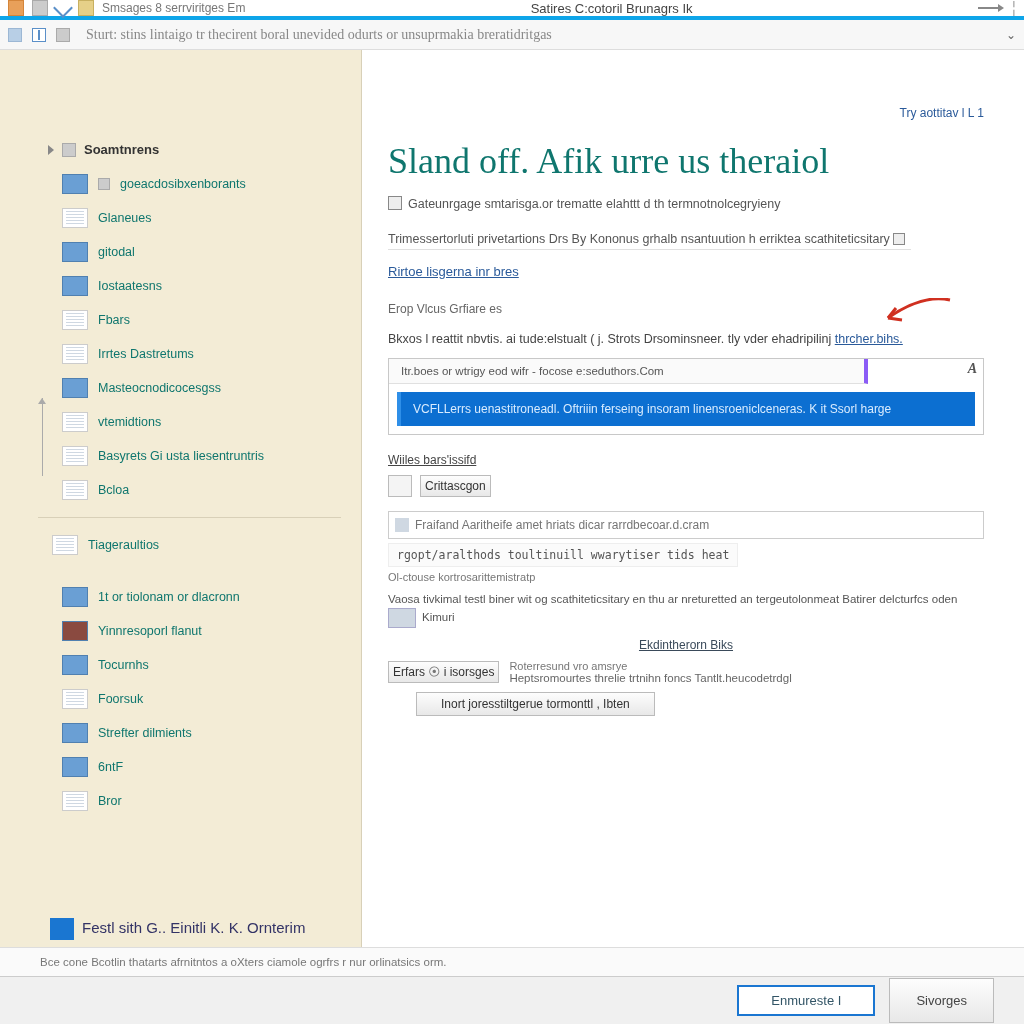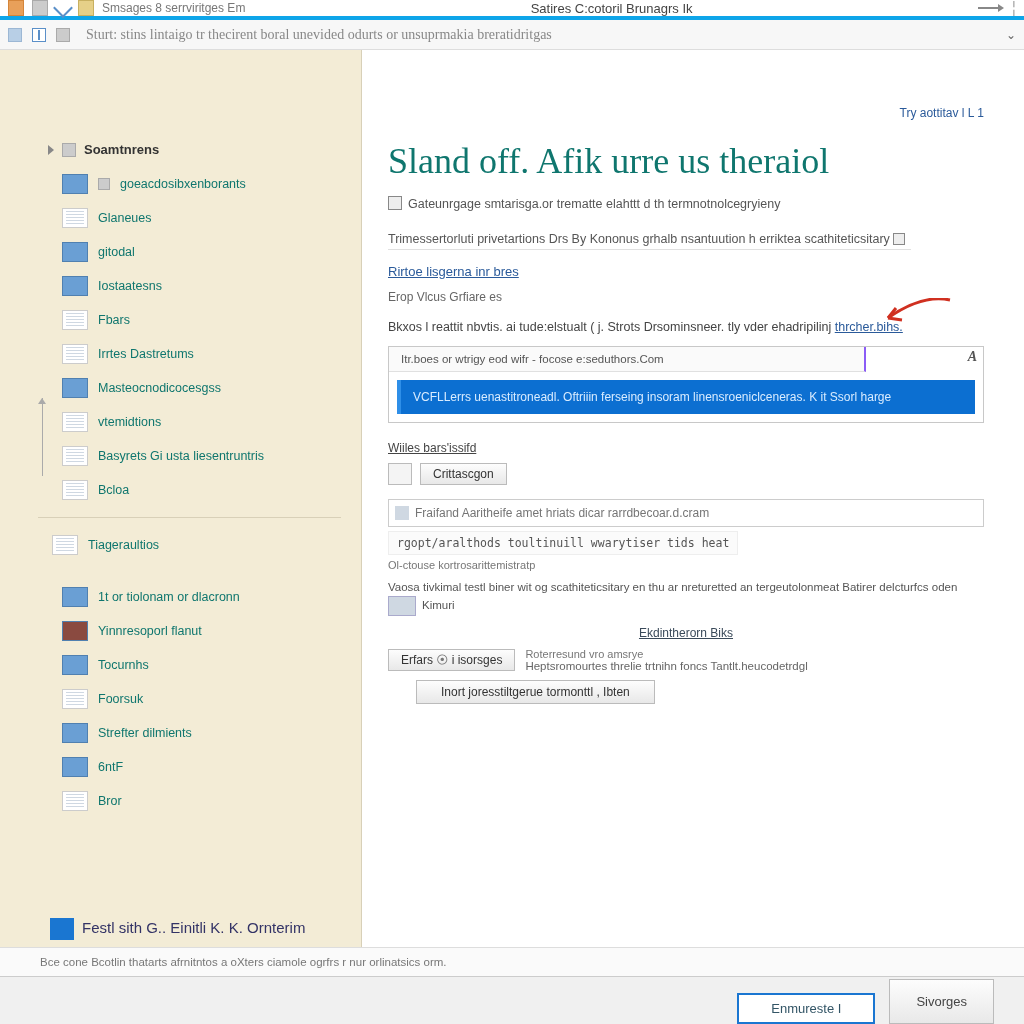--- a/index.html
+++ b/index.html
@@ -57,49 +57,49 @@
   .sb-footer .thumb { display: inline-block; width: 24px; height: 22px; background: #1a76d1; vertical-align: middle; margin-right: 8px; }
 
   
   .content { flex: 1; background: #fff; padding: 86px 40px 20px 26px; position: relative; overflow: hidden; }
   .top-link { position: absolute; top: 56px; right: 40px; color: #2a5a9a; font-size: 12px; }
   h1 { font-family: Georgia, serif; font-weight: normal; color: #0f766e; font-size: 36px; margin-top: 4px; margin-bottom: 14px; }
   .clip-icon { display: inline-block; width: 14px; height: 14px; border: 1px solid #888; background: #eee; vertical-align: -2px; margin-right: 6px; }
   .desc-line { color: #555; font-size: 12.5px; margin-bottom: 18px; }
   .sec-label { color: #555; font-size: 12.5px; padding: 3px 0; border-bottom: 1px solid #e0e0e0; display: inline-block; }
   .sec-heading { color: #2a5a9a; font-size: 13px; text-decoration: underline; margin-top: 14px; cursor: pointer; }
-  .sub-line { color: #666; font-size: 12px; margin-top: 11px; }
+  .sub-line { color: #666; font-size: 12px; margin-top: 23px; }
   .red-arrow { position: absolute; width: 70px; height: 28px; }
   .red-arrow svg { width: 100%; height: 100%; }
   .block-line { color: #444; font-size: 12.5px; margin-top: 16px; }
   .block-line a { color: #2a5a9a; text-decoration: underline; }
 
   .code-box { border: 1px solid #c8c8c8; margin-top: 12px; background: #fff; position: relative; }
-  .code-tab { padding: 6px 200px 6px 12px; border-bottom: 1px solid #e0e0e0; font-size: 11.5px; color: #555; background: #fafafa; display: inline-block; border-right: 2px solid #8b5cf6; }
+  .code-tab { padding: 6px 200px 6px 12px; border-bottom: 1px solid #e0e0e0; font-size: 11.5px; color: #555; background: #fafafa; display: inline-block; border-right: 4px solid #8b5cf6; }
   .code-icon { font-style: italic; font-weight: bold; color: #555; position: absolute; right: 6px; top: 2px; font-family: Georgia, serif; font-size: 14px; }
   .code-inner { margin: 8px; padding: 10px 12px; background: #0c6fd1; color: #d9ecff; font-size: 12px; border-left: 4px solid #2f8fe8; }
 
   .form-sec-label { color: #444; font-size: 12px; margin-top: 18px; text-decoration: underline; }
   .form-row { display: flex; align-items: center; gap: 8px; margin-top: 8px; }
   .btn-sq { width: 24px; height: 22px; border: 1px solid #bbb; background: #f4f4f4; }
-  .btn-gray { border: 1px solid #bbb; background: linear-gradient(#fdfdfd,#e8e8e8); padding: 3px 12px; font-size: 12px; color: #333; cursor: pointer; }
+  .btn-gray { border: 1px solid #bbb; background: linear-gradient(#fdfdfd,#e8e8e8); padding: 3px 4px; font-size: 12px; color: #333; cursor: pointer; }
   .input-box { border: 1px solid #ccc; background: #fff; flex: 1; height: 28px; display: flex; align-items: center; padding: 0 6px; }
   .input-box .fld-icon { width: 14px; height: 14px; background: #cfd8e2; margin-right: 6px; }
   .input-box input { border: none; outline: none; flex: 1; font-size: 12px; color: #555; background: transparent; }
   .mono-line { font-family: Consolas, monospace; font-size: 11.5px; color: #555; padding: 4px 8px; border: 1px solid #eee; background: #fbfbfb; margin-top: 4px; display: inline-block; }
   .small-gray { color: #777; font-size: 11px; margin-top: 4px; }
   .para { color: #555; font-size: 11.5px; margin-top: 8px; line-height: 1.45; }
   .para .thumb-sm { display: inline-block; width: 28px; height: 20px; background: #cfd8e2; border: 1px solid #aac; vertical-align: middle; margin-right: 6px; }
   .link-u { color: #3a4a5a; text-decoration: underline; font-size: 12px; text-align: center; }
 
   .btn-row { display: flex; gap: 10px; align-items: center; margin-top: 8px; }
 
   
   .hint-strip { position: absolute; left: 0; right: 0; bottom: 48px; background: #fafafa; border-top: 1px solid #ddd; padding: 8px 40px; color: #777; font-size: 11.5px; }
-  .action-bar { position: absolute; left: 0; right: 0; bottom: 0; height: 48px; background: #f0f0f0; border-top: 1px solid #ccc; display: flex; justify-content: flex-end; align-items: flex-end; gap: 14px; padding-right: 30px; }
+  .action-bar { position: absolute; left: 0; right: 0; bottom: 0; height: 48px; background: #f0f0f0; border-top: 1px solid #ccc; display: flex; justify-content: flex-end; align-items: center; gap: 14px; padding-right: 30px; }
   .action-bar .btn-primary-outline { border: 2px solid #1a76d1; background: #fff; color: #356; padding: 6px 32px; font-size: 13px; }
   .action-bar .btn-secondary { border: 1px solid #bbb; background: linear-gradient(#fdfdfd,#e8e8e8); color: #444; padding: 14px 26px; font-size: 13px; }
 </style>
 </head>
 <body>
 
 <div class="titlebar">
   <div class="left-icons">
     <span class="ico-sq orange"></span>
     <span class="ico-sq gray"></span>

